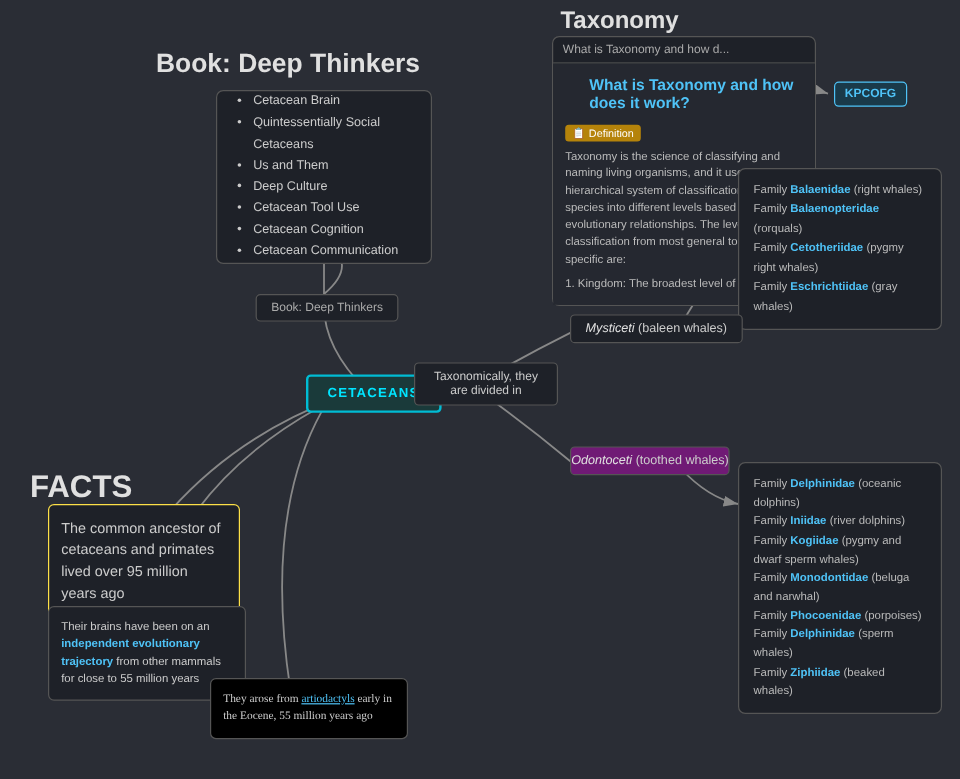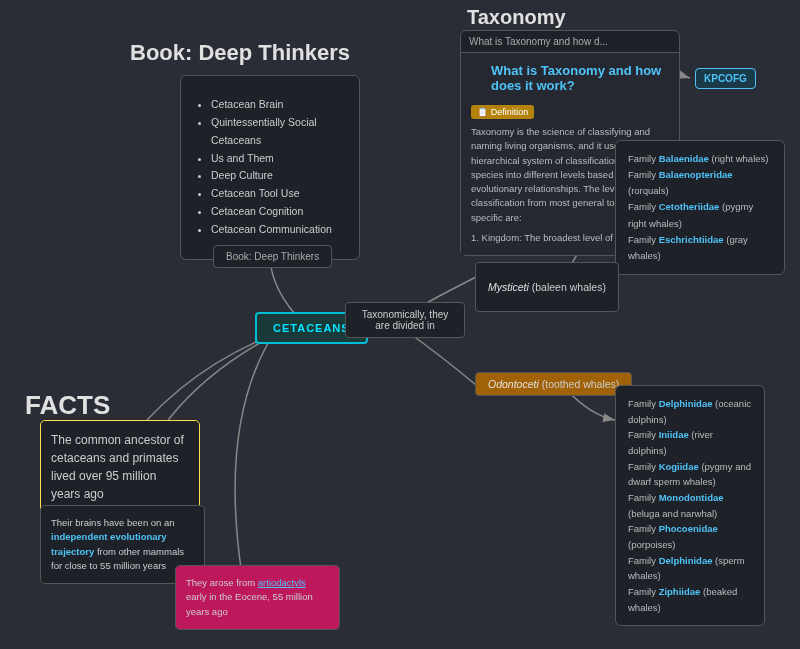--- a/index.html
+++ b/index.html
@@ -34,21 +34,21 @@
       font-size: 22px;
       font-weight: bold;
     }
 
     #book-chapters {
       top: 75px;
       left: 180px;
       width: 180px;
       background: #1e2128;
       border: 1px solid #555;
-      padding: 20px 14px;
+      padding: 0 14px;
     }
 
     #book-chapters ul {
       list-style: disc;
       padding-left: 16px;
     }
 
     #book-chapters ul li {
       color: #ccc;
       font-size: 10.5px;
@@ -163,21 +163,21 @@
     #baleen-families ul li strong {
       color: #4fc3f7;
     }
 
     
     #mysticeti {
       top: 262px;
       left: 475px;
       background: #1e2128;
       border: 1px solid #555;
-      padding: 18px 12px;
+      padding: 5px 12px;
       border-radius: 4px;
       color: #ccc;
       font-size: 10.5px;
       white-space: nowrap;
     }
 
     #mysticeti em {
       color: #e0e0e0;
     }
 
@@ -206,38 +206,38 @@
       color: #ccc;
       font-size: 10px;
       width: 120px;
       text-align: center;
     }
 
     
     #odontoceti {
       top: 372px;
       left: 475px;
-      background: #a16207;
-      border: 1px solid #555;
-      padding: 5px 12px;
+      background: #701a75;
+      border: 1px solid #555;
+      padding: 5px 0;
       border-radius: 4px;
       color: #ccc;
       font-size: 10.5px;
       white-space: nowrap;
     }
 
     #odontoceti em {
       color: #e0e0e0;
     }
 
     
     #toothed-families {
       top: 385px;
       left: 615px;
-      width: 150px;
+      width: 170px;
       background: #1e2128;
       border: 1px solid #555;
       padding: 10px 12px;
     }
 
     #toothed-families ul {
       list-style: none;
       padding: 0;
     }
 
@@ -287,27 +287,28 @@
     }
 
     #fact2 strong {
       color: #4fc3f7;
     }
 
     #fact3 {
       top: 565px;
       left: 175px;
       width: 165px;
-      background: #be185d;
+      background: #000000;
       border: 1px solid #555;
       padding: 10px;
       border-radius: 5px;
       color: #ccc;
       font-size: 9.5px;
       line-height: 1.5;
+      font-family: Liberation Serif, serif;
     }
 
     #fact3 em {
       color: #4fc3f7;
       font-style: normal;
       text-decoration: underline;
     }
 
     
     #connections {

